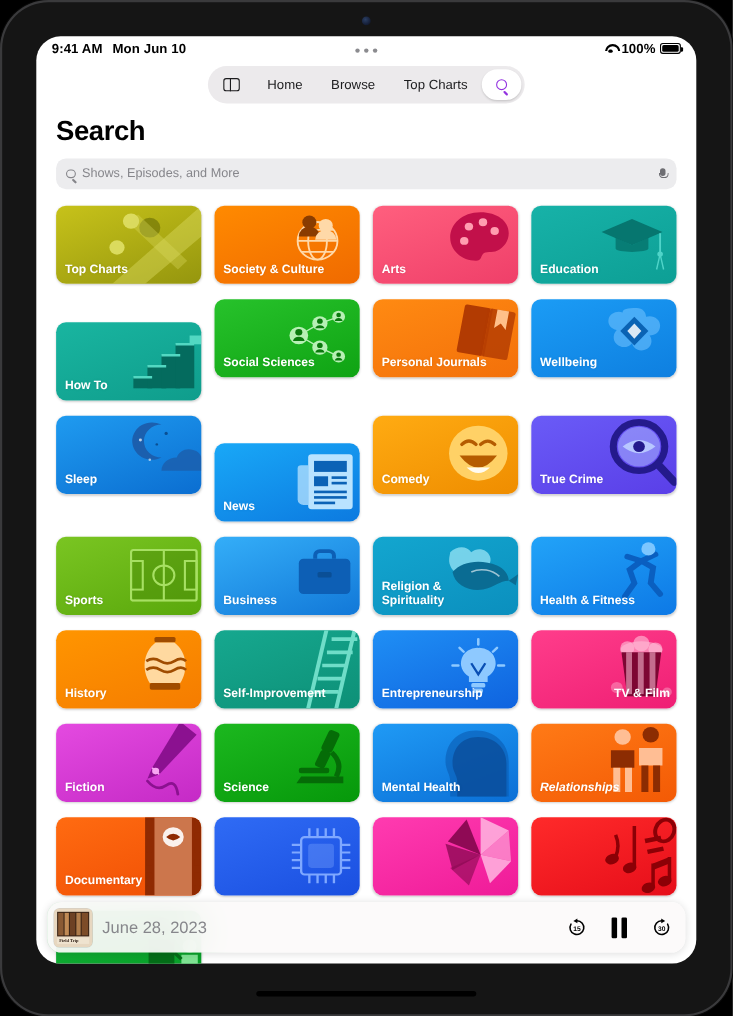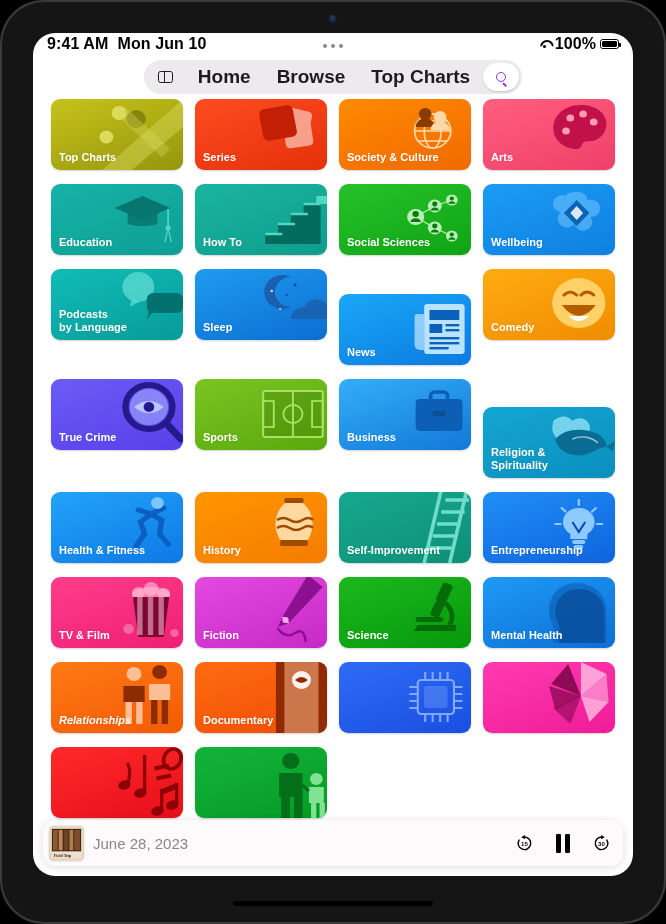--- a/index.html
+++ b/index.html
@@ -35,21 +35,21 @@
   #screen{
     position:absolute;left:33px;top:33px;right:33px;bottom:48px;
     background:#ffffff;
     border-radius:22px;
     overflow:hidden;
   }
 
   
   #statusbar{
     height:22px;display:flex;align-items:center;
-    padding:0 14px;font-size:16px;font-weight:bold;color:#000;
+    padding:0 14px;font-size:12px;font-weight:bold;color:#000;
     letter-spacing:.1px;
   }
   #statusbar .left{display:flex;gap:9px;align-items:center;}
   #statusbar .right{margin-left:auto;display:flex;gap:4px;align-items:center;}
   .wifi-glyph{display:inline-block;width:12px;height:10px;position:relative;}
   .wifi-glyph::before{
     content:"";position:absolute;left:1px;top:1px;width:10px;height:10px;
     border:2px solid #000;border-radius:50%;
     clip-path:polygon(0 0,100% 0,100% 45%,0 45%);
   }
@@ -77,21 +77,21 @@
     width:38px;height:28px;display:flex;align-items:center;justify-content:center;
   }
   .sidebar-glyph{
     width:15px;height:12px;border:1.4px solid #1c1c1e;border-radius:2.6px;position:relative;
   }
   .sidebar-glyph::after{
     content:"";position:absolute;left:4.2px;top:-1.4px;bottom:-1.4px;width:1.4px;background:#1c1c1e;
   }
   #nav-pill .nav-item{
     padding:0 13px;height:28px;display:flex;align-items:center;
-    font-size:19px;font-weight:bold;color:#1c1c1e;white-space:nowrap;
+    font-size:12px;font-weight:normal;color:#1c1c1e;white-space:nowrap;
   }
   #nav-pill .search-btn{
     width:36px;height:28px;background:#fff;border-radius:14px;
     display:flex;align-items:center;justify-content:center;
     box-shadow:0 1px 2px rgba(0,0,0,.16);
   }
   .mag{
     width:10px;height:10px;border:1.8px solid #9332e0;border-radius:50%;position:relative;
   }
   .mag::after{
@@ -197,49 +197,43 @@
         <div class="nav-item">Home</div>
         <div class="nav-item">Browse</div>
         <div class="nav-item">Top Charts</div>
         <div class="search-btn">
           <span class="mag"></span>
         </div>
       </div>
     </div>
 
     <div id="page">
-
+      <div id="page-title">Search</div>
+
+      <div id="searchfield">
+        <span class="mag-sm"></span>
+        <span id="search-placeholder">Shows, Episodes, and More</span>
+        <span class="mic"></span>
+      </div>
 
       <div id="grid">
           <div class="tile" style="background: linear-gradient(160deg, rgb(199, 194, 26) 0%, rgb(149, 150, 14) 100%);">
             <div class="art">
               <svg viewBox="0 0 124 71" preserveAspectRatio="none">
                 <g opacity=".95">
                   <path d="M124 0 L124 28 L76 71 L48 71 Z" fill="#dede63" opacity=".45"></path>
         <circle cx="80" cy="20" r="9" fill="#7d800a" opacity=".9"></circle>
         <circle cx="64" cy="14" r="7" fill="#dede63"></circle>
                   <circle cx="52" cy="38" r="6.5" fill="#dede63"></circle>
         <path d="M70 8 L112 50 L104 58 L62 16 Z" fill="#dede63" opacity=".35"></path>
                 </g>
               </svg>
             </div>
             <div class="label">Top Charts</div>
           </div>
-          <div class="tile" style="background: linear-gradient(160deg, rgb(255, 75, 31) 0%, rgb(228, 49, 11) 100%);">
-            <div class="art">
-              <svg viewBox="0 0 124 71" preserveAspectRatio="none">
-                <g transform="translate(58,6)">
-                  <rect x="22" y="4" width="28" height="28" rx="4" fill="#f7a08c" transform="rotate(14 36 18)"></rect>
-        <rect x="26" y="16" width="26" height="26" rx="4" fill="#f7a08c" transform="rotate(-8 39 29)"></rect>
-        <rect x="4" y="2" width="32" height="32" rx="5" fill="#c21f04" transform="rotate(-10 20 18)"></rect>
-                </g>
-              </svg>
-            </div>
-            <div class="label">Series</div>
-          </div>
           <div class="tile" style="background: linear-gradient(160deg, rgb(255, 138, 0) 0%, rgb(240, 106, 0) 100%);">
             <div class="art">
               <svg viewBox="0 0 124 71" preserveAspectRatio="none">
                 <g transform="translate(66,6)" stroke="#ffd9a8" fill="none" stroke-width="1.6">
         <circle cx="22" cy="26" r="17"></circle>
                   <ellipse cx="22" cy="26" rx="8" ry="17"></ellipse>
                   <path d="M5 26h34M8 16h28M8 36h28"></path>
                 </g>
         <g transform="translate(66,6)">
                   <circle cx="15" cy="9" r="6" fill="#8a3c00"></circle>
@@ -272,21 +266,21 @@
                   <path d="M28 2 L54 14 L28 26 L2 14 Z" fill="#06766f"></path>
         <path d="M14 19v10c0 4 28 4 28 0V19L28 26Z" fill="#06766f" opacity=".85"></path>
         <path d="M52 15v18" stroke="#4fd4c9" stroke-width="1.6" fill="none"></path>
                   <circle cx="52" cy="34" r="2.4" fill="#4fd4c9"></circle>
         <path d="M52 34 L49 48 M52 34 L55 48" stroke="#4fd4c9" stroke-width="1.2" fill="none"></path>
                 </g>
               </svg>
             </div>
             <div class="label">Education</div>
           </div>
-          <div class="tile" style="background: linear-gradient(160deg, rgb(25, 181, 160) 0%, rgb(15, 157, 140) 100%);">
+          <div class="tile" style="background: linear-gradient(160deg, rgb(25, 181, 160) 0%, rgb(15, 157, 140) 100%); margin-top: 21px;">
             <div class="art">
               <svg viewBox="0 0 124 71" preserveAspectRatio="none">
                 <g transform="translate(66,12)">
                   <rect x="0" y="38" width="16" height="10" fill="#046b5e"></rect>
                   <rect x="12" y="28" width="16" height="20" fill="#046b5e"></rect>
         <rect x="24" y="18" width="16" height="30" fill="#046b5e"></rect>
                   <rect x="36" y="8" width="16" height="40" fill="#046b5e"></rect>
         <path d="M0 38h16M12 28h16M24 18h16M36 8h16" stroke="#52d8c2" stroke-width="2.4" fill="none"></path>
         <rect x="48" y="0" width="10" height="8" fill="#52d8c2"></rect>
                 </g>
@@ -316,45 +310,44 @@
                   <path d="M26 40.5a4.2 4.2 0 018 0z"></path>
         <circle cx="46" cy="6.4" r="2"></circle>
                   <path d="M42.6 11.8a3.5 3.5 0 016.8 0z"></path>
         <circle cx="46" cy="42.4" r="2"></circle>
                   <path d="M42.6 47.8a3.5 3.5 0 016.8 0z"></path>
                 </g>
               </svg>
             </div>
             <div class="label">Social Sciences</div>
           </div>
+          <div class="tile" style="background: linear-gradient(160deg, rgb(255, 138, 18) 0%, rgb(243, 112, 10) 100%);">
+            <div class="art">
+              <svg viewBox="0 0 124 71" preserveAspectRatio="none">
+                <g transform="translate(72,6) rotate(10 24 28)">
+                  <rect x="2" y="2" width="22" height="44" rx="2" fill="#b23b02"></rect>
+        <rect x="24" y="2" width="22" height="44" rx="2" fill="#b23b02" opacity=".8"></rect>
+        <rect x="22" y="2" width="4" height="44" fill="#b23b02" opacity=".6"></rect>
+        <path d="M30 2h10v17l-5-5-5 5z" fill="#ffc08a"></path>
+                </g>
+              </svg>
+            </div>
+            <div class="label">Personal Journals</div>
+          </div>
           <div class="tile" style="background: linear-gradient(160deg, rgb(27, 156, 245) 0%, rgb(14, 127, 224) 100%);">
             <div class="art">
               <svg viewBox="0 0 124 71" preserveAspectRatio="none">
                 <g transform="translate(64,6)">
         <path d="M26 2c5 0 8 4 8 8 6-2 12 2 12 8s-4 9-9 9c3 4 2 11-4 13s-10-2-11-6c-3 4-9 5-13 1s-3-10 0-13c-5-1-8-5-7-10s7-8 12-6c0-3 4-4 12-4z" fill="#75c4ff" opacity=".55"></path>
         <path d="M24 10 L36 23 L24 36 L12 23 Z" fill="#0a63b4"></path>
                   <path d="M24 16 L30 23 L24 30 L18 23 Z" fill="#fff" opacity=".85"></path>
                 </g>
               </svg>
             </div>
             <div class="label">Wellbeing</div>
-          </div>
-          <div class="tile" style="background: linear-gradient(160deg, rgb(17, 188, 182) 0%, rgb(7, 155, 155) 100%);">
-            <div class="art">
-              <svg viewBox="0 0 124 71" preserveAspectRatio="none">
-                <g transform="translate(56,2)">
-                  <circle cx="26" cy="16" r="15" fill="#5fdcd2" opacity=".75"></circle>
-        <path d="M20 28 l-2 8 10-6z" fill="#5fdcd2" opacity=".75"></path>
-        <rect x="34" y="22" width="34" height="20" rx="6" fill="#03716f"></rect>
-                  <path d="M40 40 l-6 9 2-9z" fill="#03716f"></path>
-                </g>
-              </svg>
-            </div>
-            <div class="label">Podcasts
-by Language</div>
           </div>
           <div class="tile" style="background: linear-gradient(160deg, rgb(31, 155, 240) 0%, rgb(11, 110, 209) 100%);">
             <div class="art">
               <svg viewBox="0 0 124 71" preserveAspectRatio="none">
                 <g transform="translate(56,4)">
                   <path d="M34 4a17 17 0 100 30 15 15 0 01 0-30z" fill="#1b5fae"></path>
         <circle cx="38" cy="12" r="1.4" fill="#0a4f93"></circle>
                   <circle cx="30" cy="22" r="1.1" fill="#0a4f93"></circle>
         <path d="M34 46c0-7 6-12 13-12 2-6 8-9 14-7 5 1 8 6 8 11 0 0 5 2 5 8H34z" fill="#1b5fae" opacity=".85"></path>
         <circle cx="16" cy="18" r="1.3" fill="#fff" opacity=".7"></circle>
@@ -430,21 +423,21 @@
               <svg viewBox="0 0 124 71" preserveAspectRatio="none">
                 <g transform="translate(70,10)">
                   <path d="M16 10V7a4 4 0 014-4h8a4 4 0 014 4v3" fill="none" stroke="#0d5fb5" stroke-width="3.4"></path>
         <rect x="2" y="10" width="44" height="32" rx="4" fill="#0d5fb5"></rect>
                   <rect x="18" y="22" width="12" height="5" rx="1.4" fill="#0a4f96"></rect>
                 </g>
               </svg>
             </div>
             <div class="label">Business</div>
           </div>
-          <div class="tile" style="background: linear-gradient(160deg, rgb(19, 166, 207) 0%, rgb(11, 143, 190) 100%); margin-top: 28px;">
+          <div class="tile" style="background: linear-gradient(160deg, rgb(19, 166, 207) 0%, rgb(11, 143, 190) 100%);">
             <div class="art">
               <svg viewBox="0 0 124 71" preserveAspectRatio="none">
                 <g transform="translate(58,4)">
                   <path d="M8 10c6-6 14-6 18 0 5-5 14-3 16 4 2 6-2 10-8 12l-12 4c-6 2-12-2-14-8-2-5 0-10 0-12z" fill="#8fe0f2" opacity=".8"></path>
         <path d="M10 28c8-10 24-12 38-6 6 3 10 8 10 14-8 0-12 6-22 8-12 2-24-4-26-16z" fill="#0a6c93"></path>
         <path d="M26 28c8-4 18-2 24 4" stroke="#fff" stroke-width="1.4" fill="none" opacity=".6"></path>
         <path d="M58 36 L66 30 L64 40 Z" fill="#0a6c93"></path>
                 </g>
               </svg>
             </div>
@@ -502,21 +495,21 @@
                   <rect x="22" y="47" width="8" height="4" rx="1.4" fill="#8ec9ff"></rect>
         <g stroke="#8ec9ff" stroke-width="2.2" stroke-linecap="round">
                     <path d="M26 2v5M10 10l3.5 3.5M42 10l-3.5 3.5M4 26h5M43 26h5"></path>
                   </g>
         <path d="M20 24 L26 34 L32 24" fill="none" stroke="#0a4fb4" stroke-width="2"></path>
                 </g>
               </svg>
             </div>
             <div class="label">Entrepreneurship</div>
           </div>
-          <div class="tile" style="background: linear-gradient(160deg, rgb(255, 61, 139) 0%, rgb(239, 31, 116) 100%);">
+          <div class="tile" style="background: linear-gradient(160deg, rgb(255, 61, 139) 0%, rgb(239, 31, 116) 100%); text-align: right;">
             <div class="art">
               <svg viewBox="0 0 124 71" preserveAspectRatio="none">
                 <g transform="translate(66,2)">
                   <ellipse cx="28" cy="16" rx="18" ry="8" fill="#ffc2da" opacity=".55"></ellipse>
         <circle cx="16" cy="14" r="6" fill="#ffc2da" opacity=".6"></circle>
                   <circle cx="28" cy="10" r="7" fill="#ffc2da" opacity=".6"></circle>
                   <circle cx="40" cy="15" r="6" fill="#ffc2da" opacity=".6"></circle>
         <path d="M11 18 h34 l-5 40 h-24z" fill="#7d0633"></path>
         <g fill="#ffc2da" opacity=".55">
                     <rect x="15" y="18" width="5" height="38"></rect>

